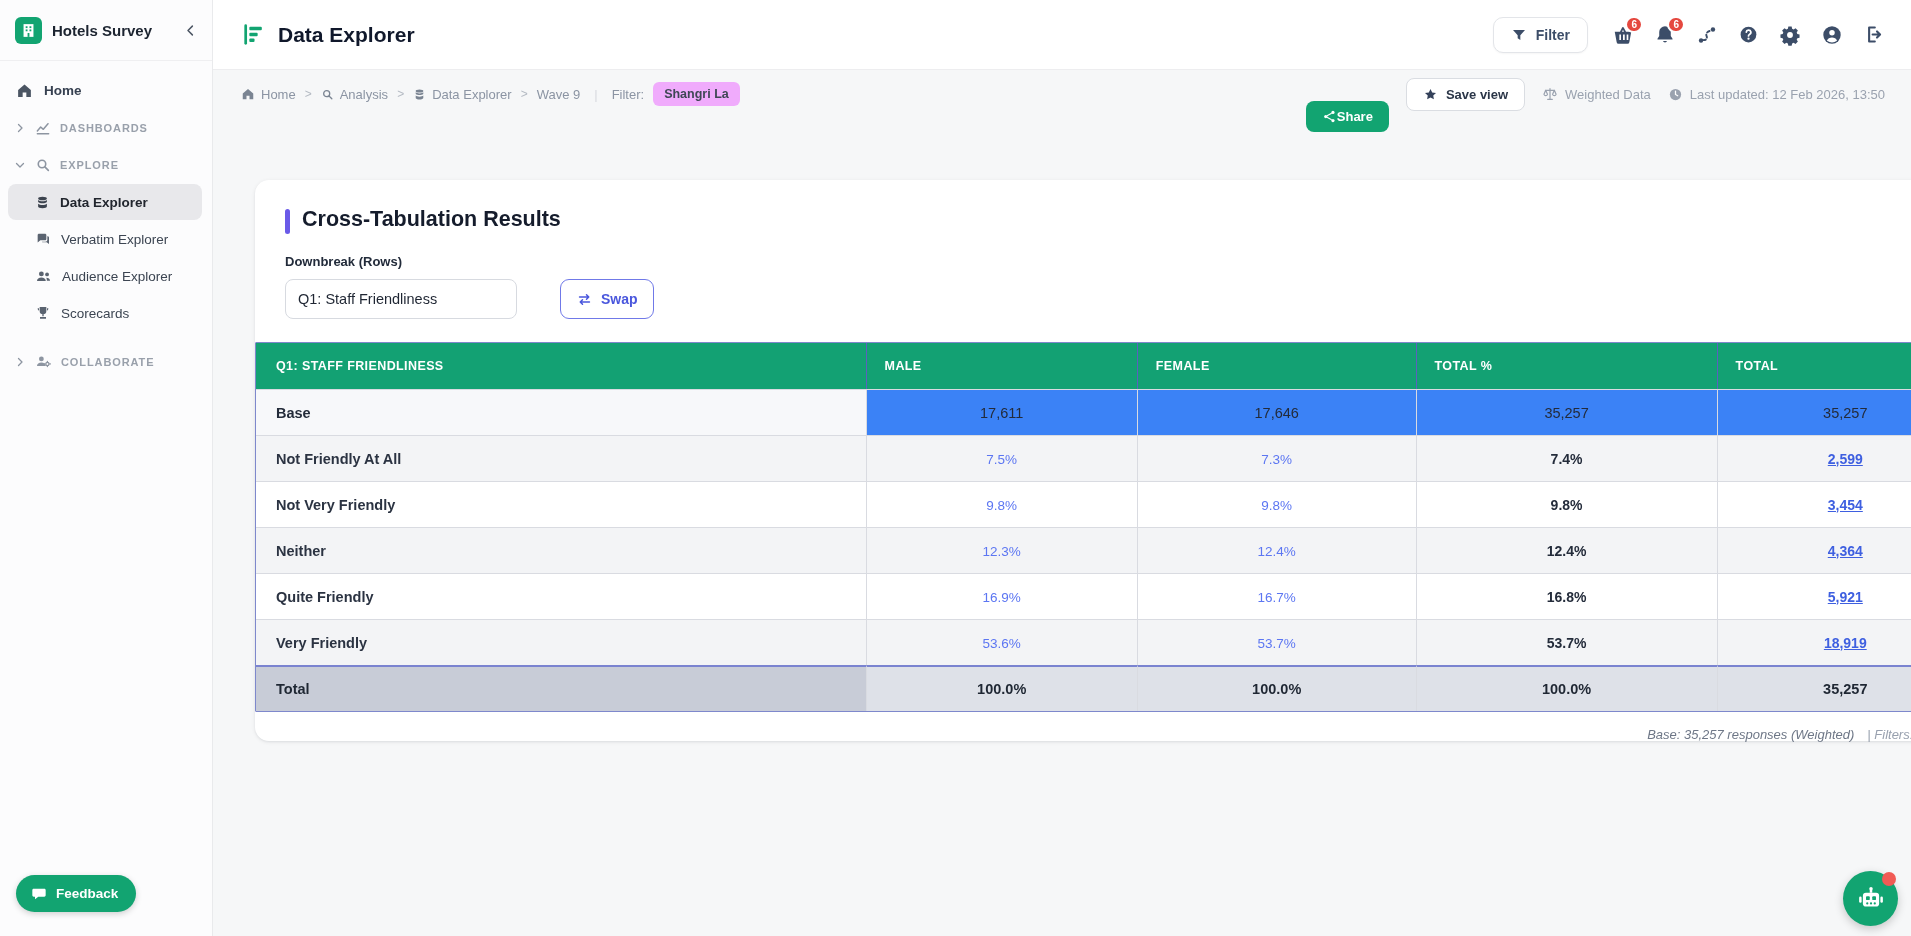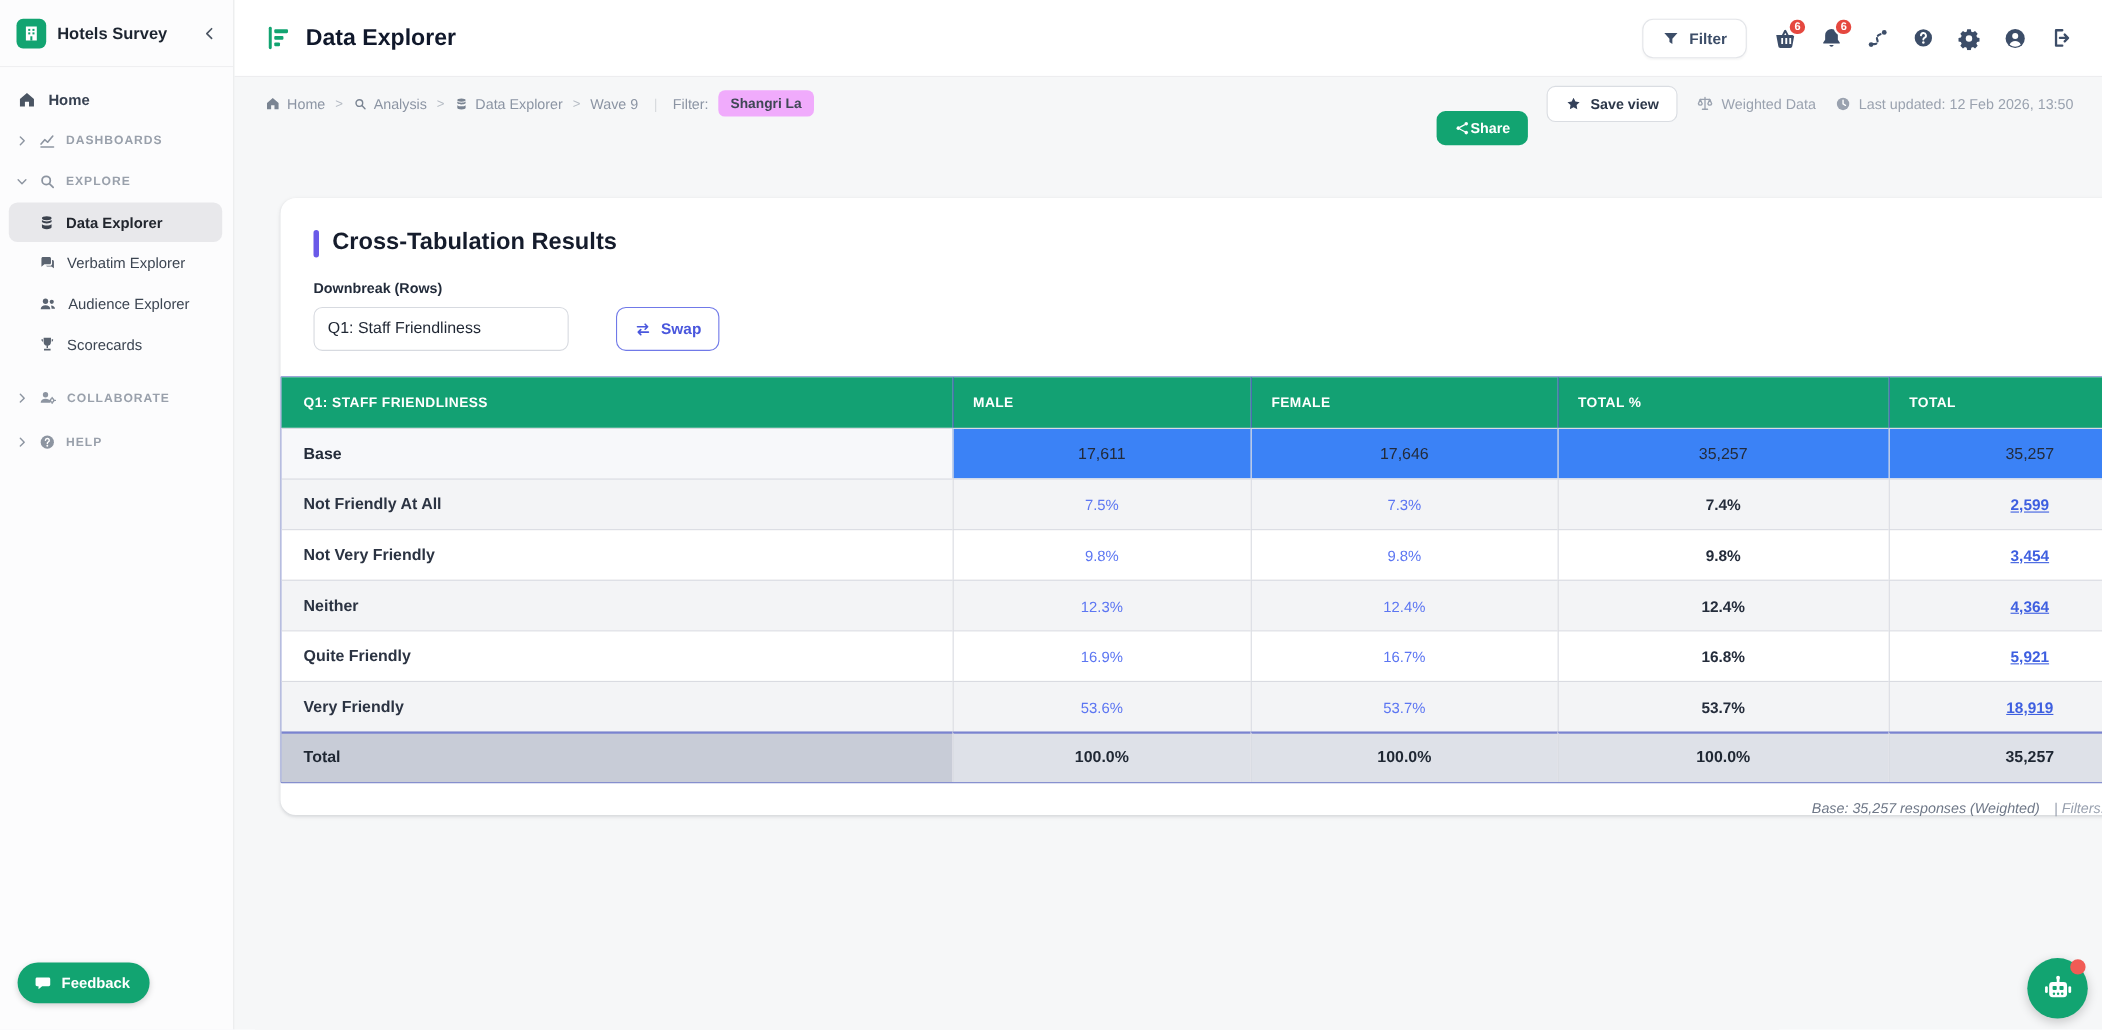--- a/index.html
+++ b/index.html
@@ -338,29 +338,20 @@
       <span>Scorecards</span>
     </div>
     <div class="section gap-lg">
       <svg class="ico chev" width="12" height="12">
           <use href="#i-chev-right"></use>
         </svg>
       <svg class="ico" width="17" height="17">
           <use href="#i-users-gear"></use>
         </svg>
       <span>COLLABORATE</span>
-    </div>
-    <div class="section" style="margin-top:3px">
-      <svg class="ico chev" width="12" height="12">
-          <use href="#i-chev-right"></use>
-        </svg>
-      <svg class="ico" width="16" height="16">
-          <use href="#i-question"></use>
-        </svg>
-      <span>HELP</span>
     </div>
   </nav>
   <button class="feedback-btn">
     <svg class="ico" width="16" height="16" color="#fff">
         <use href="#i-chat"></use>
       </svg>
     <span>Feedback</span>
   </button>
 </aside>
 

